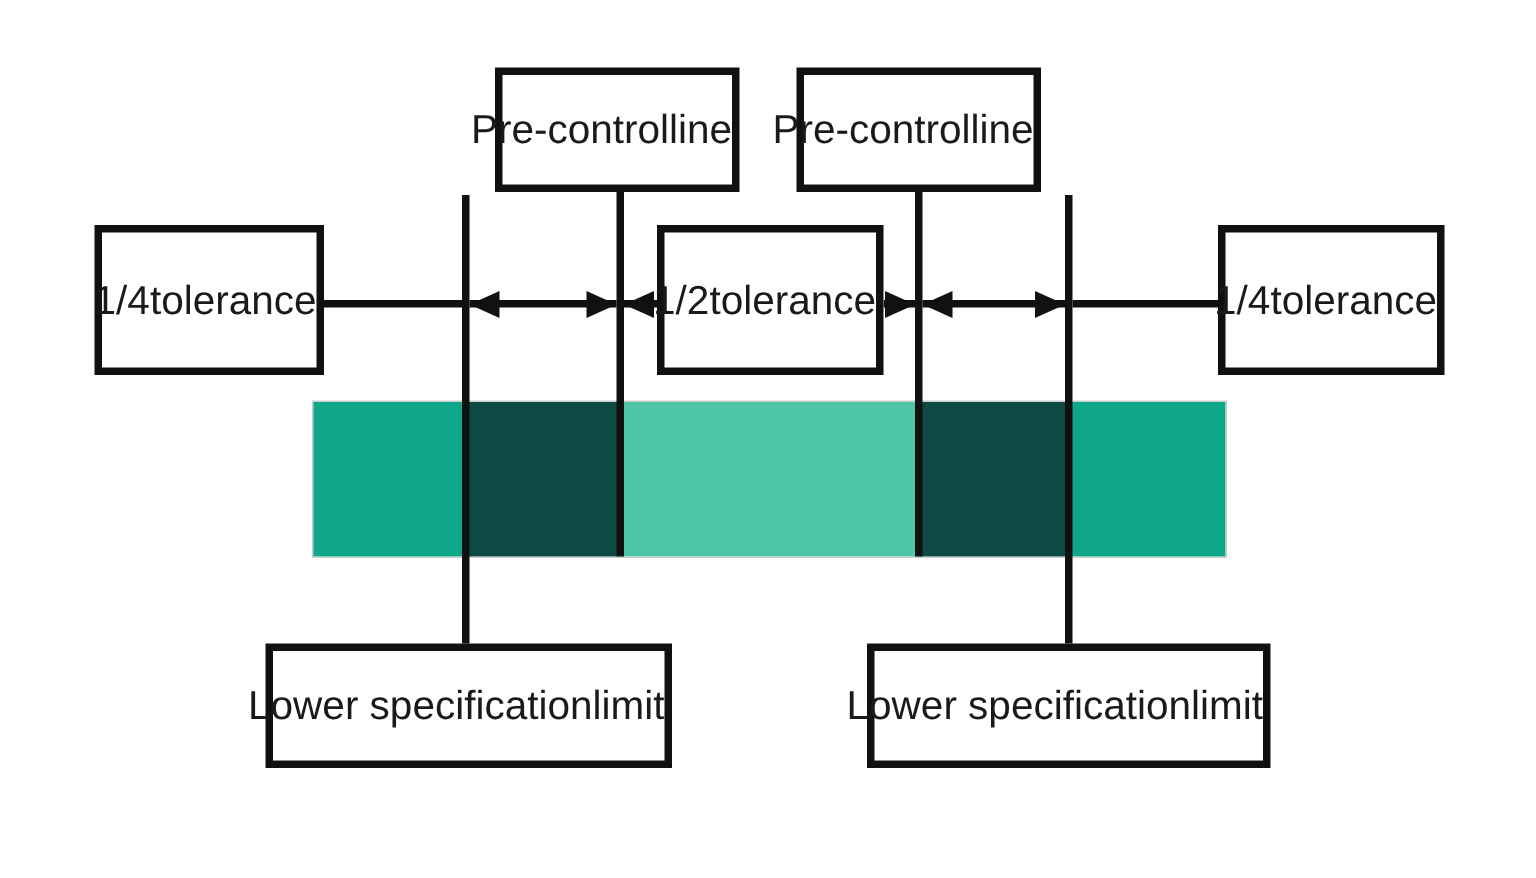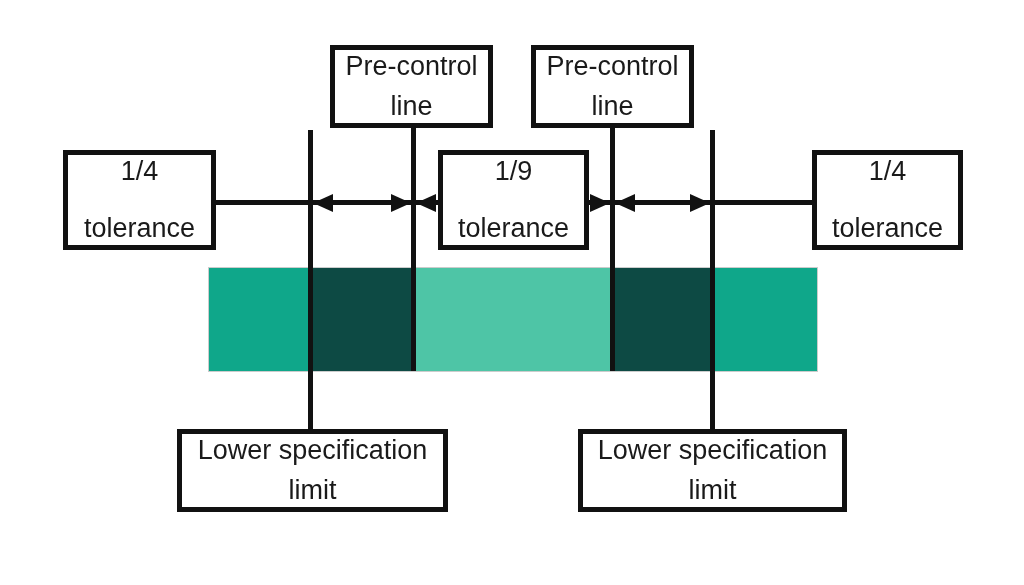--- a/index.html
+++ b/index.html
@@ -10,23 +10,23 @@
     font-family:"Liberation Sans", sans-serif;
     color:#1a1a1a;
     overflow:hidden;
   }
   .box{
     position:absolute;
     box-sizing:border-box;
     background:#ffffff;
     border:5px solid #111111;
     display:flex;
-    flex-direction:column;
+    flex-direction:row;
     align-items:center;
-    justify-content:space-between;
+    justify-content:flex-end;
     text-align:center;
     font-size:27px;
     line-height:33px;
     z-index:5;
   }
   .box span{display:block;white-space:nowrap;}
   .pc1{left:330px;top:45px;width:163px;height:83px;}
   .pc2{left:531px;top:45px;width:163px;height:83px;}
   .q1{left:63px;top:150px;width:153px;height:100px;}
   .half{left:438px;top:150px;width:151px;height:100px;}
@@ -128,21 +128,21 @@
   </div>
   <div class="box pc2">
     <span>Pre-control</span>
     <span>line</span>
   </div>
   <div class="box q1">
     <span>1/4</span>
     <span>tolerance</span>
   </div>
   <div class="box half">
-    <span>1/9</span>
+    <span>1/2</span>
     <span>tolerance</span>
   </div>
   <div class="box q2">
     <span>1/4</span>
     <span>tolerance</span>
   </div>
   <div class="box lsl1">
     <span>Lower specification</span>
     <span>limit</span>
   </div>

